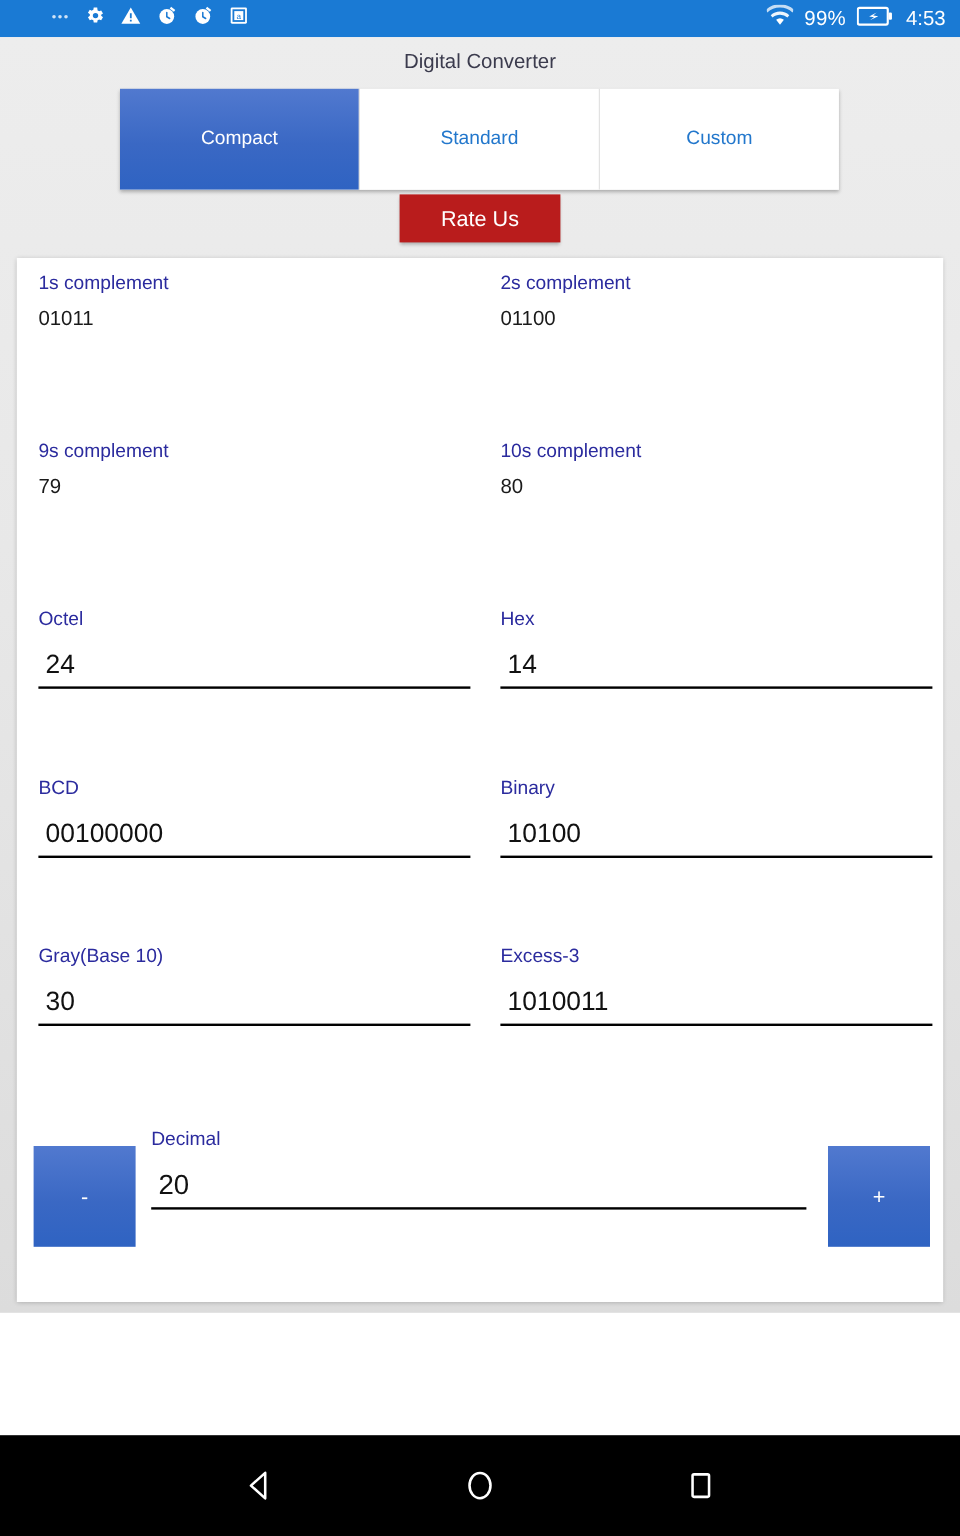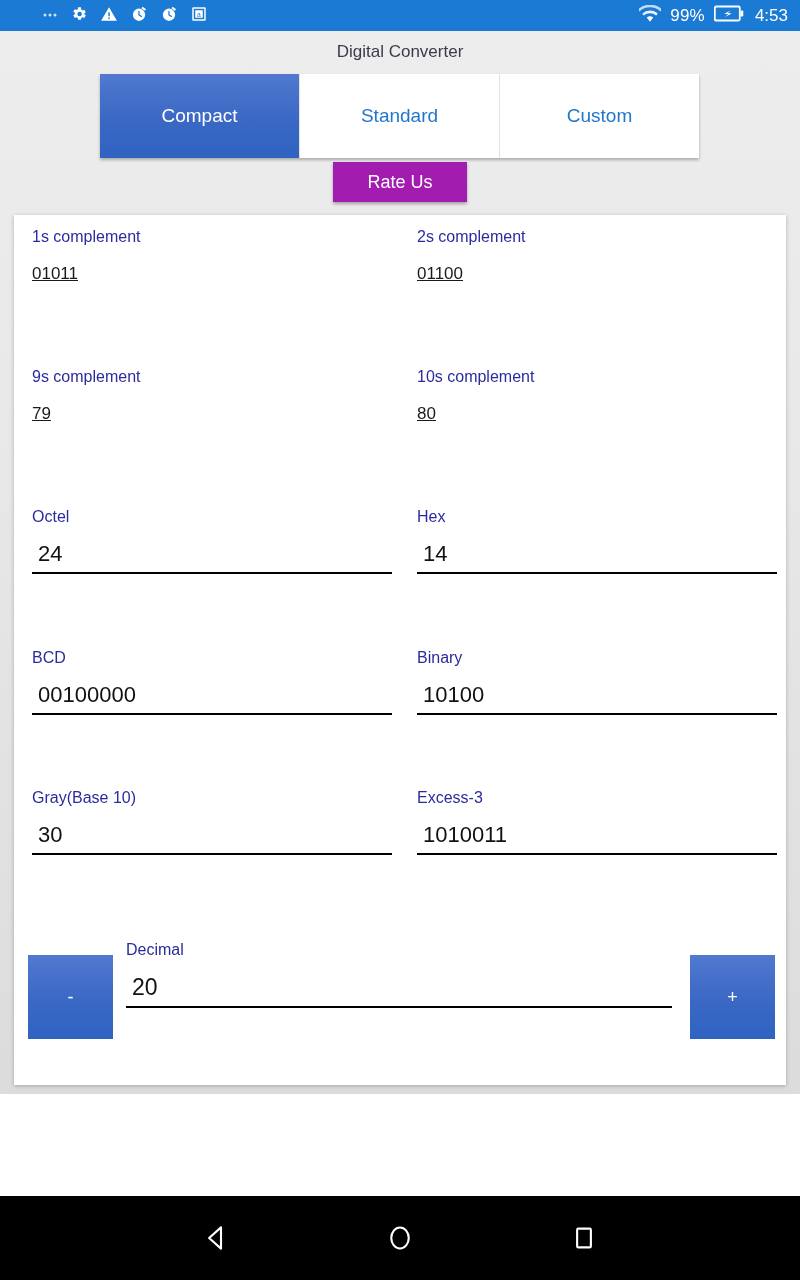--- a/index.html
+++ b/index.html
@@ -74,37 +74,37 @@
     top: 74px; left: 100px;
     width: 599px; height: 84px;
     display: flex;
     box-shadow: 0 2px 3px rgba(0,0,0,.28);
   }
   .tab {
     flex: 1;
     display: flex;
     align-items: center;
     justify-content: center;
-    font-size: 19px;
+    font-size: 16px;
     background: #ffffff;
     color: #2277cc;
     border-right: 1px solid #e2e2e2;
   }
   .tab:last-child { border-right: none; }
   .tab.active {
     background: linear-gradient(180deg,#5179cf 0%, #3a68c4 55%, #2f63c2 100%);
     color: #ffffff;
   }
 
   
   #rate-us {
     position: absolute;
     top: 162px; left: 333px;
     width: 134px; height: 40px;
-    background: #a21caf;
+    background: #b91c1c;
     color: #ffffff;
     font-size: 18px;
     display: flex;
     align-items: center;
     justify-content: center;
     box-shadow: 0 2px 3px rgba(0,0,0,.3);
     border: none;
     font-family: "Liberation Sans", sans-serif;
   }
 
@@ -131,23 +131,22 @@
   .lbl {
     color: #2b2b9e;
     font-size: 16px;
     line-height: 1;
     white-space: nowrap;
   }
   .ro-val {
     color: #1a1a1a;
     font-size: 17px;
     line-height: 1;
-    margin-top: 20px;
+    margin-top: 12px;
     white-space: nowrap;
-    text-decoration: underline;
   }
 
   
   .field {
     margin-top: 12px;
     width: 360px;
     border: none;
     border-bottom: 2px solid #000000;
     background: transparent;
     font-family: "Liberation Sans", sans-serif;

